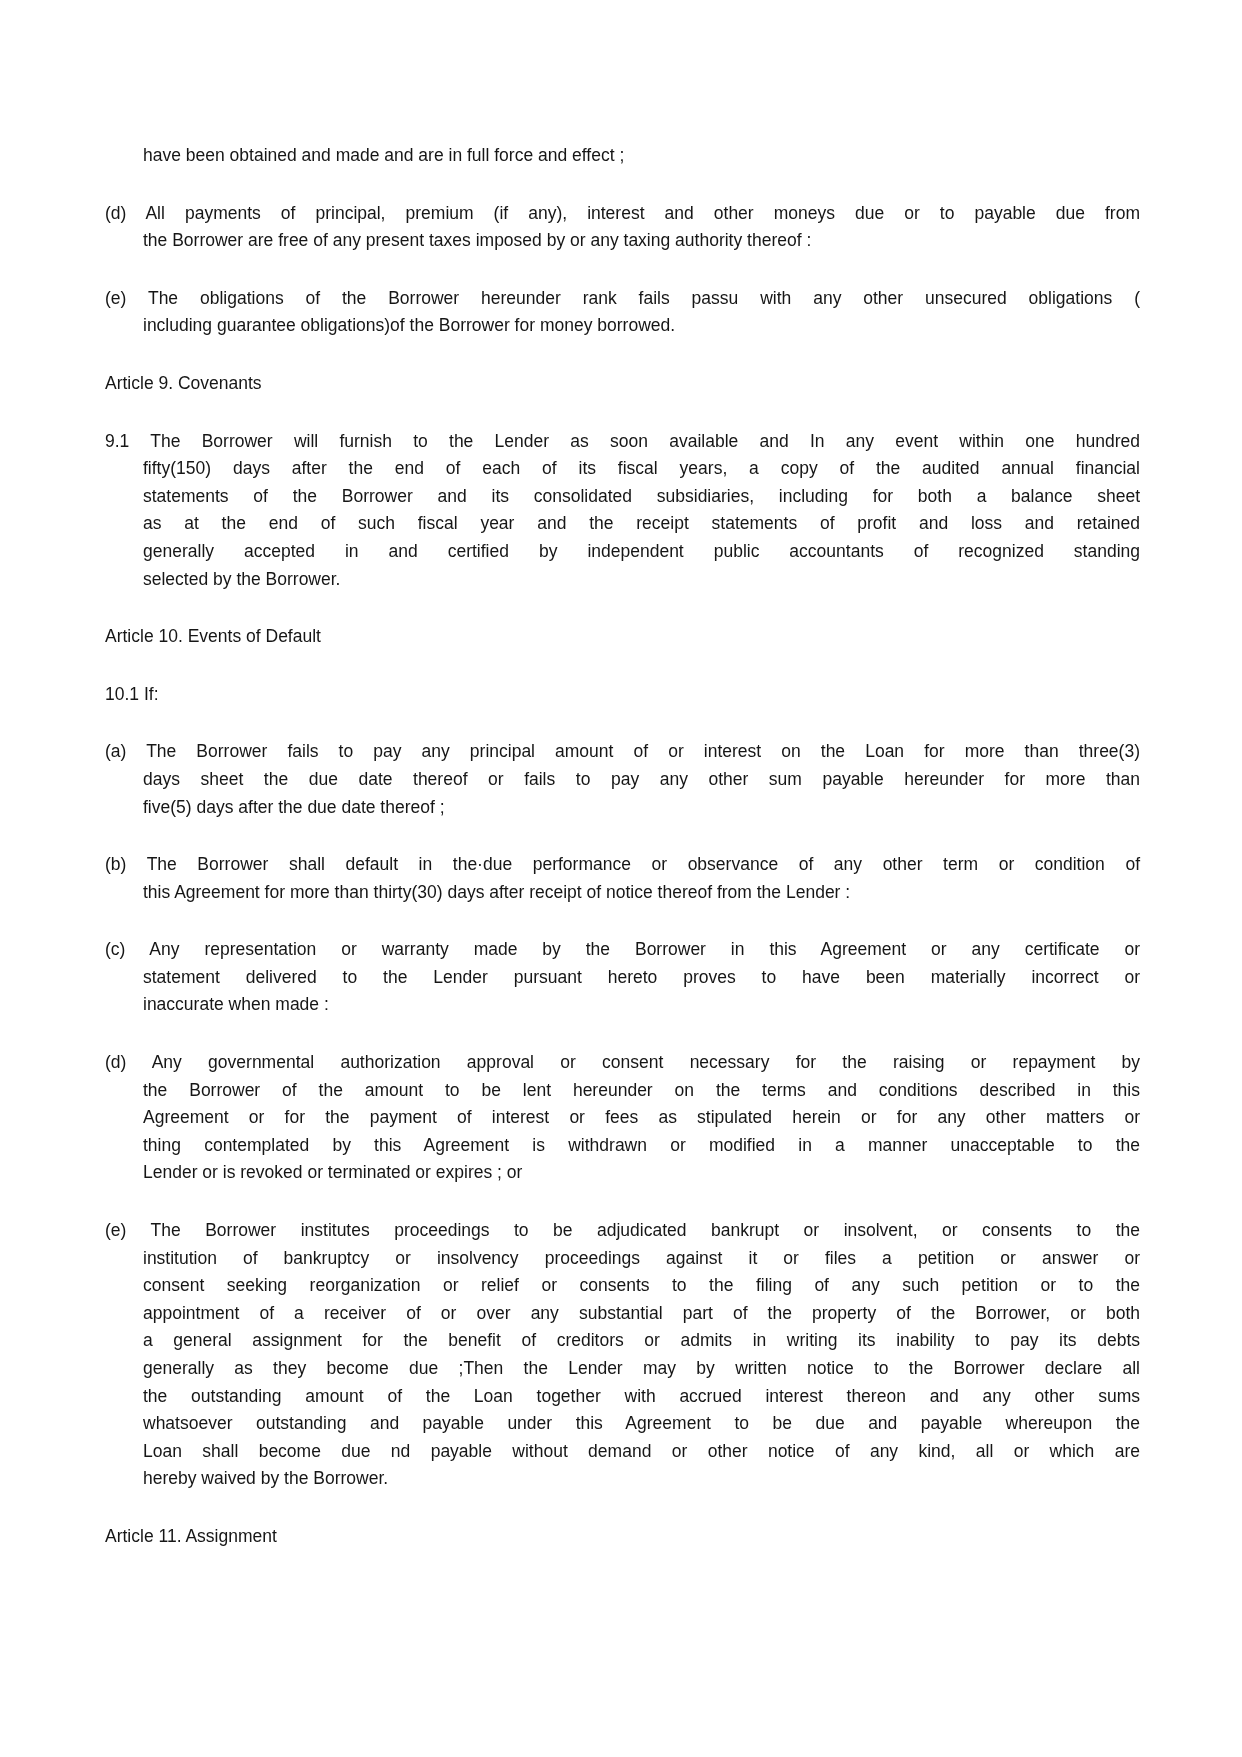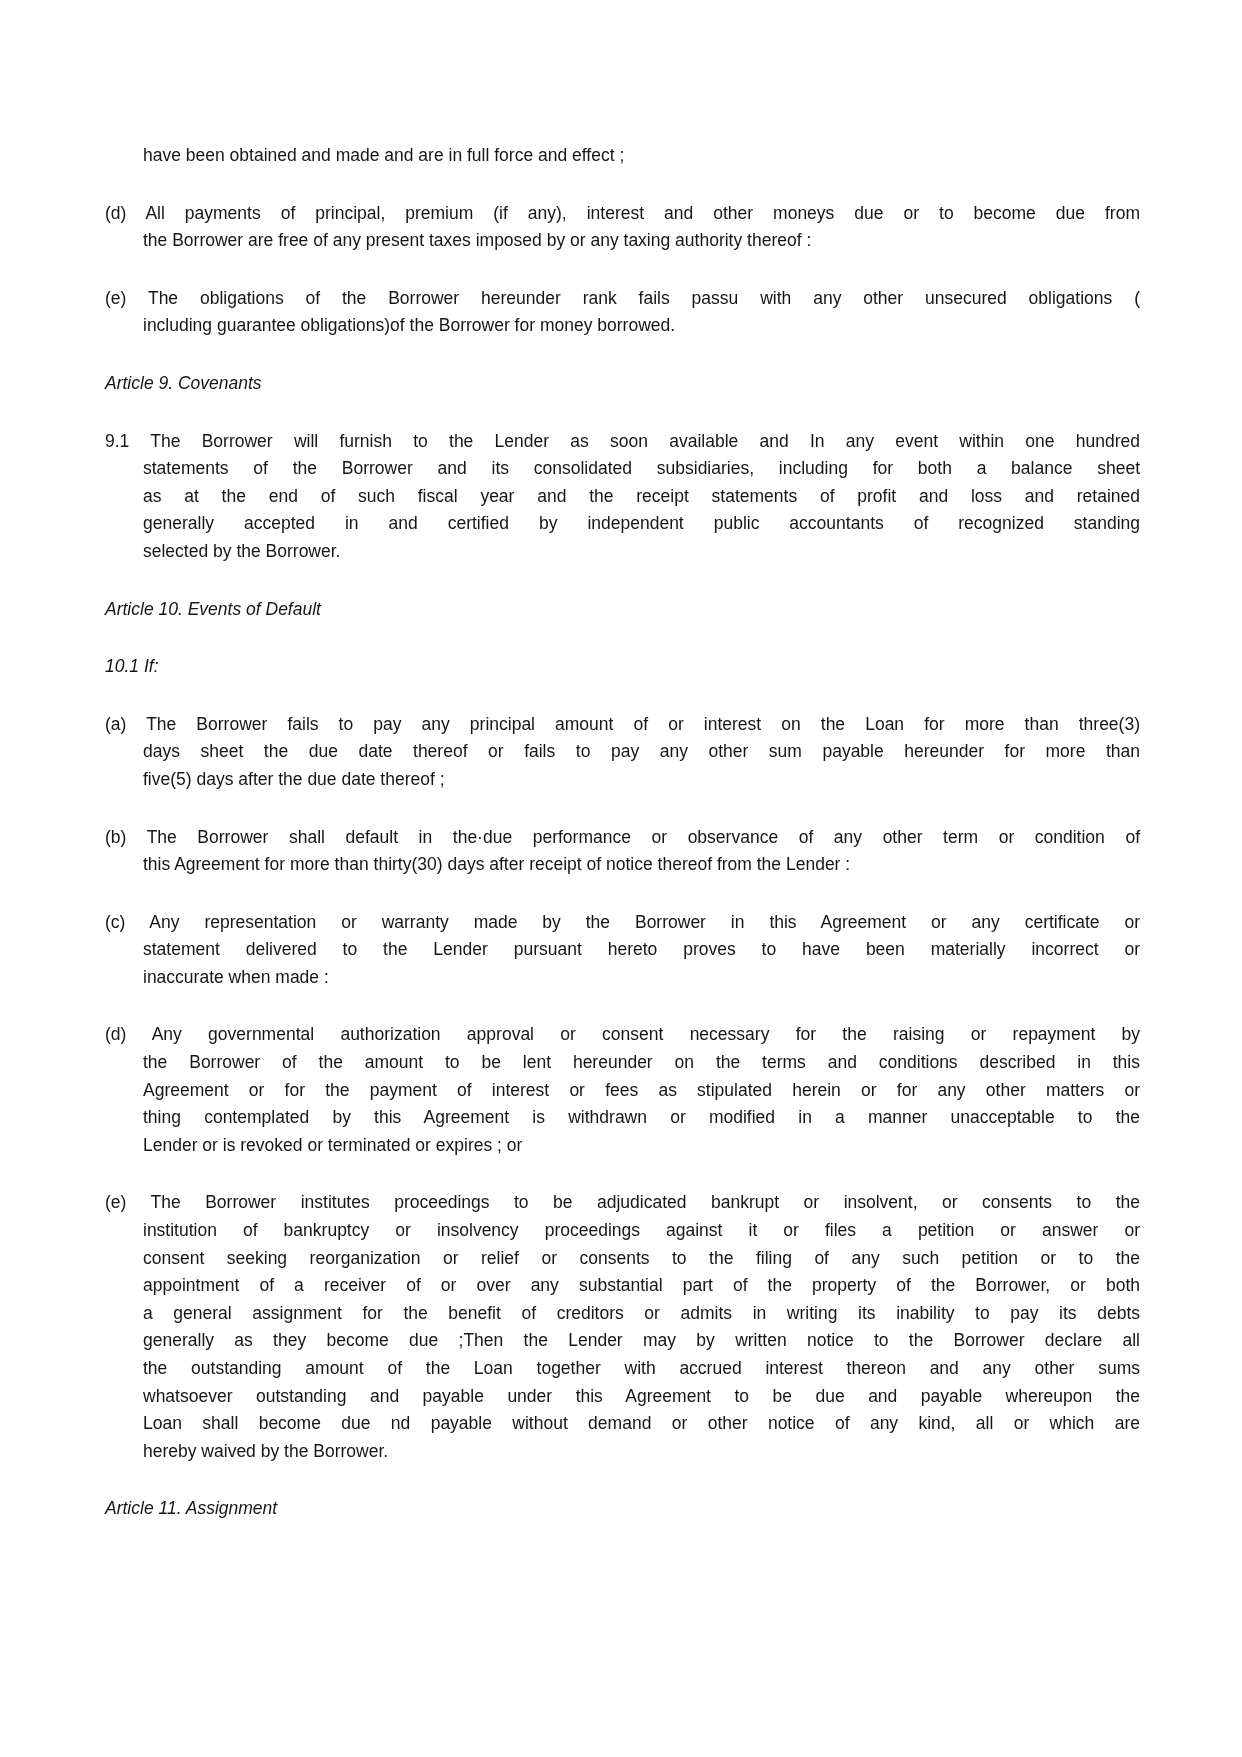--- a/index.html
+++ b/index.html
@@ -27,53 +27,53 @@
   }
   .para.item,
   .para.continuation {
     padding-left: 38px;
   }
   .para.item .line.first {
     text-indent: -38px;
   }
   .para.heading {
     padding-left: 0;
-    font-style: italic;
   }
   .line {
     line-height: 27.6px;
     text-align: justify;
     white-space: normal;
   }
   
   .line.j {
     text-align-last: justify;
   }
 </style>
 </head>
 <body>
 
 <div class="page">
   <div class="doc-body" id="doc-body">
       <div class="para continuation">
         <div class="line first">have been obtained and made and are in full force and effect ;</div>
       </div>
       <div class="para item">
-        <div class="line first j">(d) All payments of principal, premium (if any), interest and other moneys due or to become due from</div>
+        <div class="line first j">(d) All payments of principal, premium (if any), interest and other moneys due or to payable due from</div>
         <div class="line">the Borrower are free of any present taxes imposed by or any taxing authority thereof :</div>
       </div>
       <div class="para item">
         <div class="line first j">(e) The obligations of the Borrower hereunder rank fails passu with any other unsecured obligations (</div>
         <div class="line">including guarantee obligations)of the Borrower for money borrowed.</div>
       </div>
       <div class="para heading">
         <div class="line first">Article 9. Covenants</div>
       </div>
       <div class="para item">
         <div class="line first j">9.1 The Borrower will furnish to the Lender as soon available and In any event within one hundred</div>
+        <div class="line j">fifty(150) days after the end of each of its fiscal years, a copy of the audited annual financial</div>
         <div class="line j">statements of the Borrower and its consolidated subsidiaries, including for both a balance sheet</div>
         <div class="line j">as at the end of such fiscal year and the receipt statements of profit and loss and retained</div>
         <div class="line j">generally accepted in and certified by independent public accountants of recognized standing</div>
         <div class="line">selected by the Borrower.</div>
       </div>
       <div class="para heading">
         <div class="line first">Article 10. Events of Default</div>
       </div>
       <div class="para heading">
         <div class="line first">10.1 If:</div>

